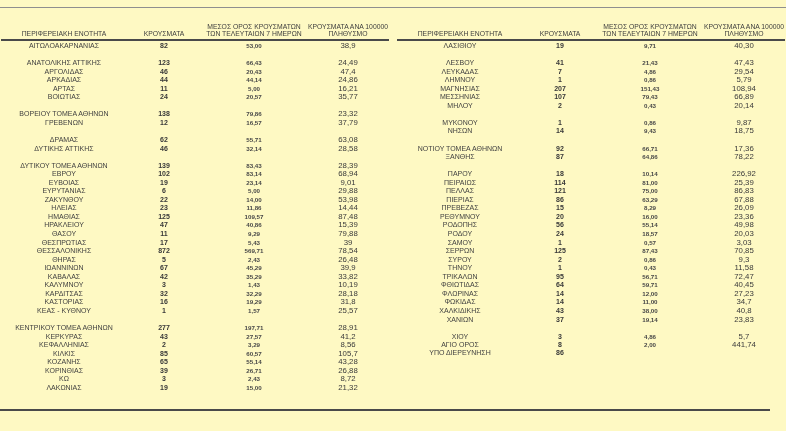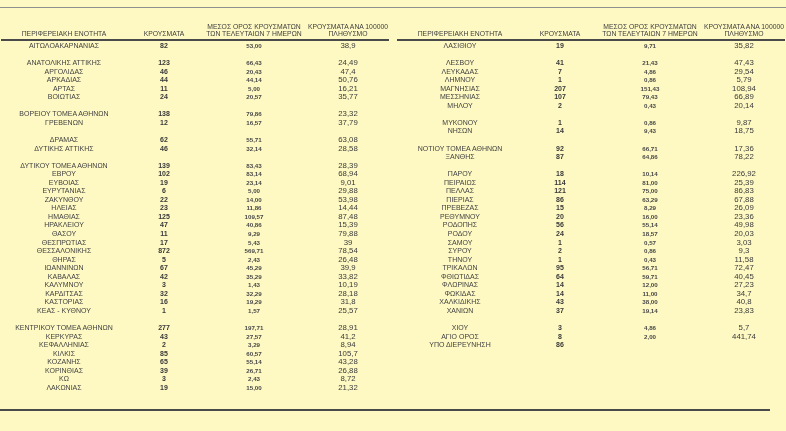--- a/index.html
+++ b/index.html
@@ -62,21 +62,21 @@
         <div class="row">
           <div class="cell c-region">ΑΡΓΟΛΙΔΑΣ</div>
           <div class="cell c-cases">46</div>
           <div class="cell c-avg">20,43</div>
           <div class="cell c-per">47,4</div>
         </div>
         <div class="row">
           <div class="cell c-region">ΑΡΚΑΔΙΑΣ</div>
           <div class="cell c-cases">44</div>
           <div class="cell c-avg">44,14</div>
-          <div class="cell c-per">50,76</div>
+          <div class="cell c-per">24,86</div>
         </div>
         <div class="row">
           <div class="cell c-region">ΑΡΤΑΣ</div>
           <div class="cell c-cases">11</div>
           <div class="cell c-avg">5,00</div>
           <div class="cell c-per">16,21</div>
         </div>
         <div class="row">
           <div class="cell c-region">ΒΟΙΩΤΙΑΣ</div>
           <div class="cell c-cases">24</div>
@@ -248,21 +248,21 @@
         <div class="row">
           <div class="cell c-region">ΚΕΡΚΥΡΑΣ</div>
           <div class="cell c-cases">43</div>
           <div class="cell c-avg">27,57</div>
           <div class="cell c-per">41,2</div>
         </div>
         <div class="row">
           <div class="cell c-region">ΚΕΦΑΛΛΗΝΙΑΣ</div>
           <div class="cell c-cases">2</div>
           <div class="cell c-avg">3,29</div>
-          <div class="cell c-per">8,94</div>
+          <div class="cell c-per">8,56</div>
         </div>
         <div class="row">
           <div class="cell c-region">ΚΙΛΚΙΣ</div>
           <div class="cell c-cases">85</div>
           <div class="cell c-avg">60,57</div>
           <div class="cell c-per">105,7</div>
         </div>
         <div class="row">
           <div class="cell c-region">ΚΟΖΑΝΗΣ</div>
           <div class="cell c-cases">65</div>
@@ -295,21 +295,21 @@
       <div class="hcell">ΠΕΡΙΦΕΡΕΙΑΚΗ ΕΝΟΤΗΤΑ</div>
       <div class="hcell">ΚΡΟΥΣΜΑΤΑ</div>
       <div class="hcell">ΜΕΣΟΣ ΟΡΟΣ ΚΡΟΥΣΜΑΤΩΝ ΤΩΝ ΤΕΛΕΥΤΑΙΩΝ 7 ΗΜΕΡΩΝ</div>
       <div class="hcell">ΚΡΟΥΣΜΑΤΑ ΑΝΑ 100000 ΠΛΗΘΥΣΜΟ</div>
     </div>
     <div class="tbody">
         <div class="row">
           <div class="cell c-region">ΛΑΣΙΘΙΟΥ</div>
           <div class="cell c-cases">19</div>
           <div class="cell c-avg">9,71</div>
-          <div class="cell c-per">35,82</div>
+          <div class="cell c-per">40,30</div>
         </div>
         <div class="row">
           <div class="cell c-region"></div>
           <div class="cell c-cases"></div>
           <div class="cell c-avg"></div>
           <div class="cell c-per"></div>
         </div>
         <div class="row">
           <div class="cell c-region">ΛΕΣΒΟΥ</div>
           <div class="cell c-cases">41</div>
@@ -434,20 +434,26 @@
           <div class="cell c-region">ΡΟΔΟΥ</div>
           <div class="cell c-cases">24</div>
           <div class="cell c-avg">18,57</div>
           <div class="cell c-per">20,03</div>
         </div>
         <div class="row">
           <div class="cell c-region">ΣΑΜΟΥ</div>
           <div class="cell c-cases">1</div>
           <div class="cell c-avg">0,57</div>
           <div class="cell c-per">3,03</div>
+        </div>
+        <div class="row">
+          <div class="cell c-region">ΣΕΡΡΩΝ</div>
+          <div class="cell c-cases">125</div>
+          <div class="cell c-avg">87,43</div>
+          <div class="cell c-per">70,85</div>
         </div>
         <div class="row">
           <div class="cell c-region">ΣΥΡΟΥ</div>
           <div class="cell c-cases">2</div>
           <div class="cell c-avg">0,86</div>
           <div class="cell c-per">9,3</div>
         </div>
         <div class="row">
           <div class="cell c-region">ΤΗΝΟΥ</div>
           <div class="cell c-cases">1</div>

